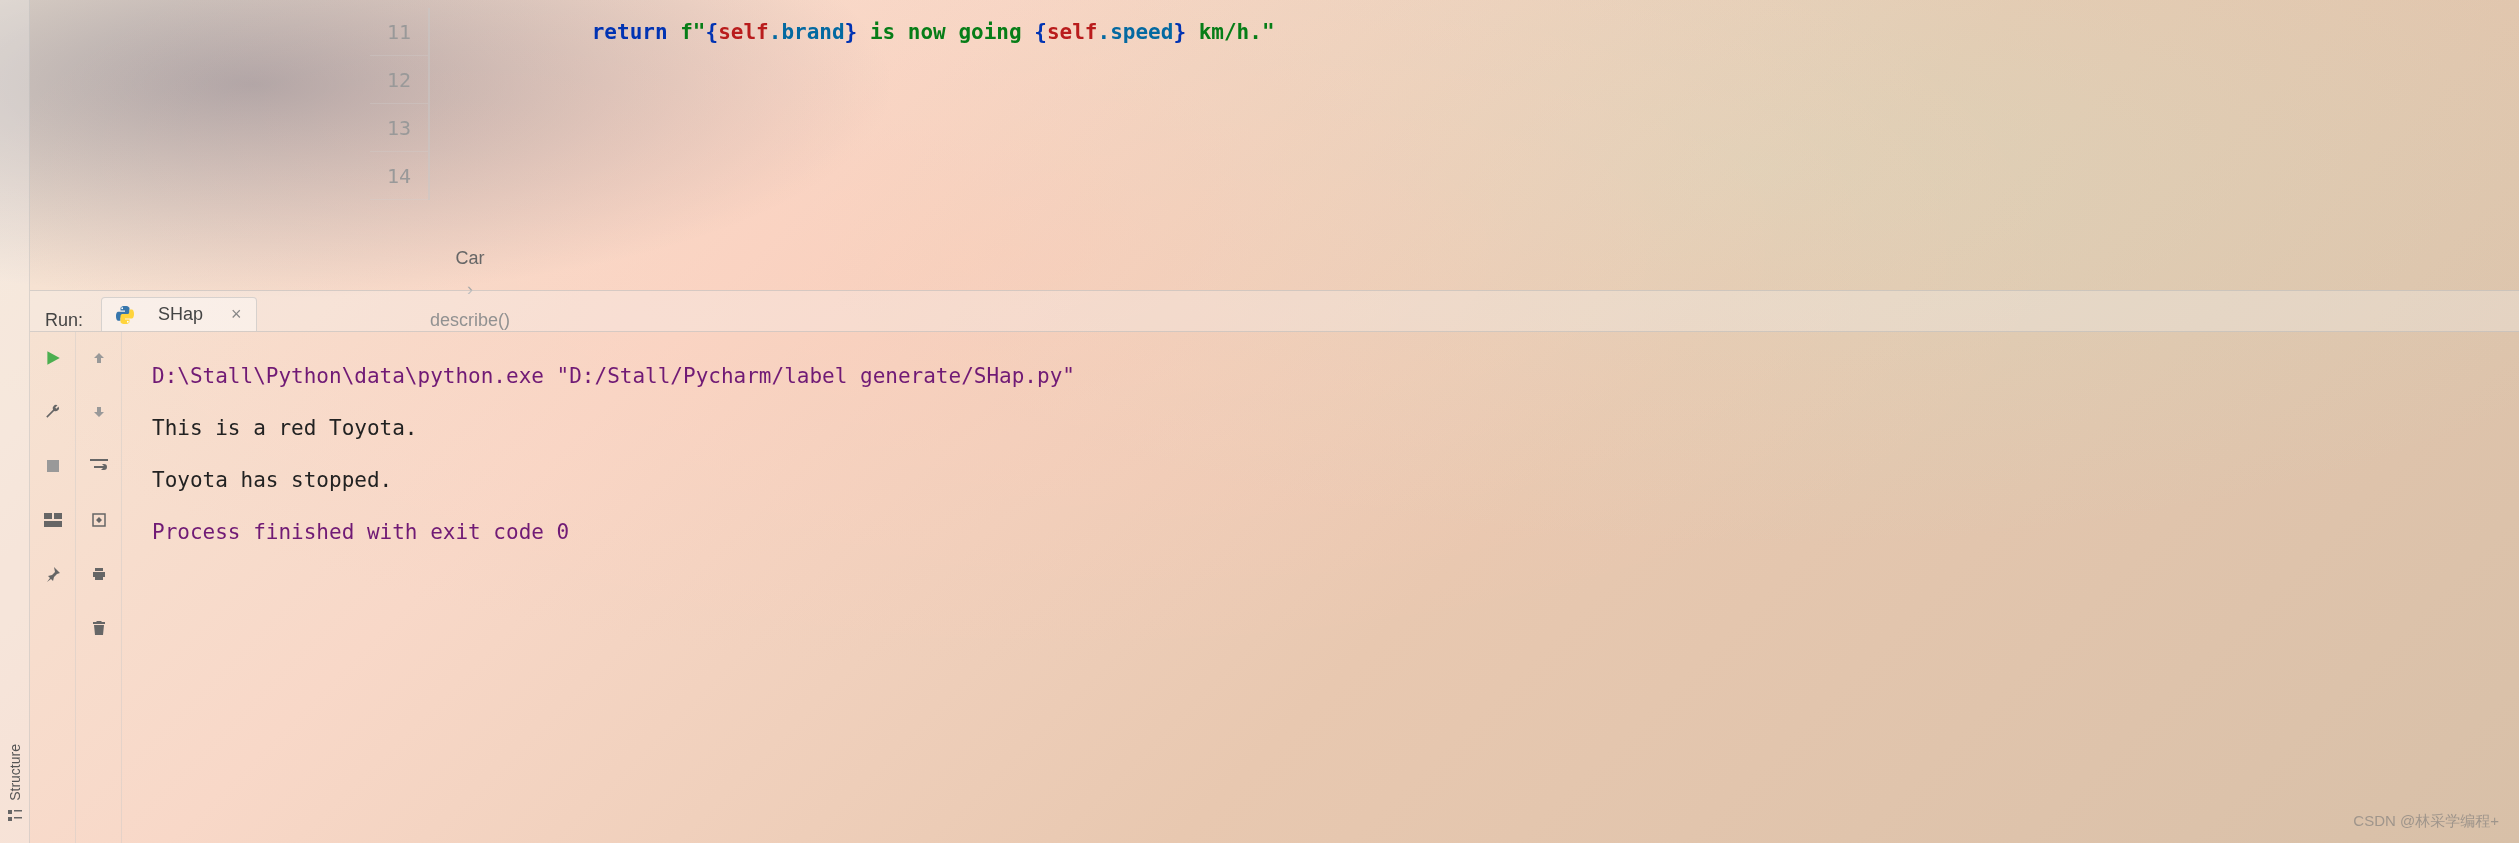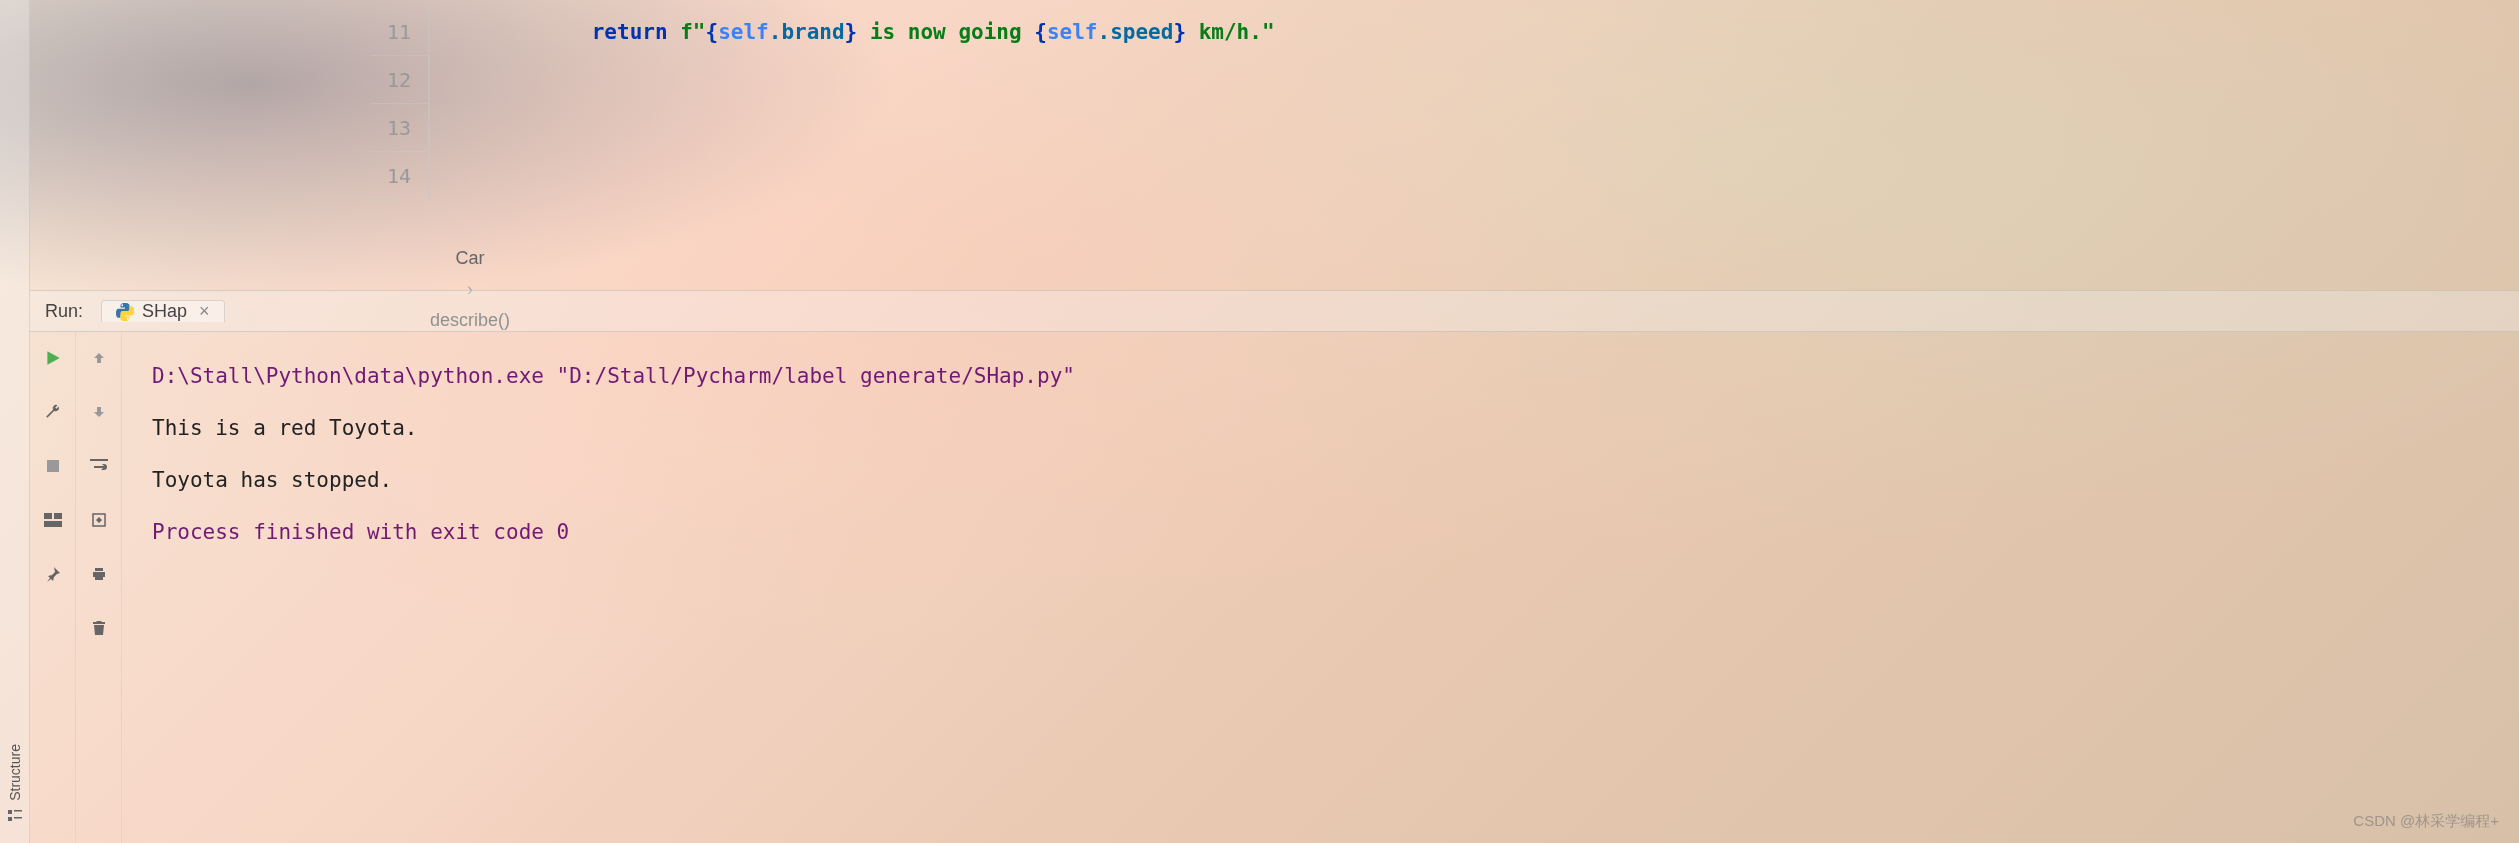--- a/index.html
+++ b/index.html
@@ -69,21 +69,21 @@
       position: absolute;
       left: 410px;
       top: 0;
       right: 0;
       line-height: 48px;
       font-size: 21px;
       font-weight: bold;
     }
     .code-line { height: 48px; white-space: pre; }
     .kw { color: #0033b3; }
-    .self { color: #3b82f6; }
+    .self { color: #b91c1c; }
     .str { color: #067d17; }
     .num { color: #1750eb; }
     .fn { color: #333; }
     .txt { color: #0369a1; }
     .breadcrumb {
       position: absolute;
       left: 400px;
       top: 240px;
       font-family: sans-serif;
       font-size: 18px;
@@ -97,32 +97,32 @@
     .run-header {
       position: absolute;
       left: 30px;
       top: 290px;
       right: 0;
       height: 42px;
       border-top: 1px solid rgba(180,180,180,0.5);
       border-bottom: 1px solid rgba(180,180,180,0.5);
       background: rgba(245,245,245,0.3);
       display: flex;
-      align-items: center;
+      align-items: flex-end;
       font-family: sans-serif;
       font-size: 18px;
       color: #444;
       padding-left: 15px;
       gap: 18px;
     }
     .run-tab {
       display: flex;
       align-items: center;
-      gap: 8px;
-      padding: 0 14px;
+      gap: 24px;
+      padding: 6px 14px;
       background: rgba(255,255,255,0.4);
       border: 1px solid rgba(180,180,180,0.5);
       border-bottom: none;
       border-radius: 4px 4px 0 0;
     }
     .py-icon {
       display: inline-flex;
       width: 18px;
       height: 18px;
     }

